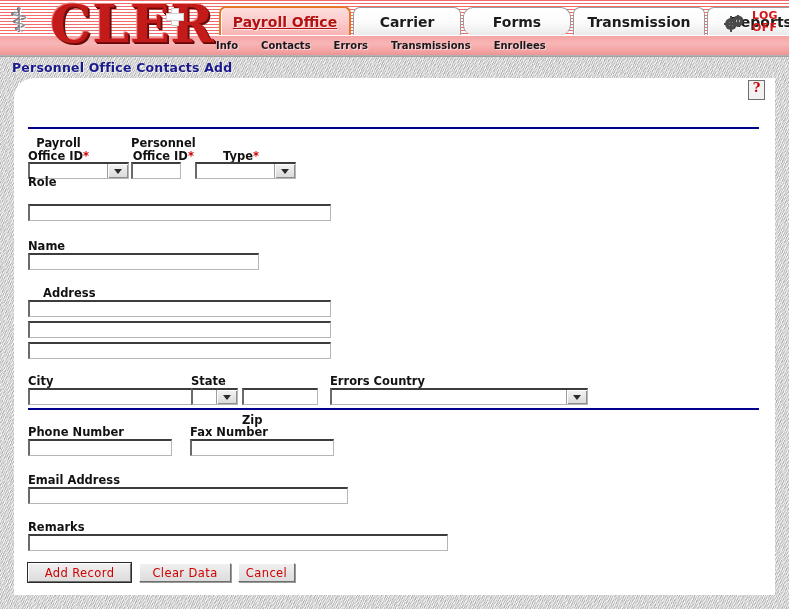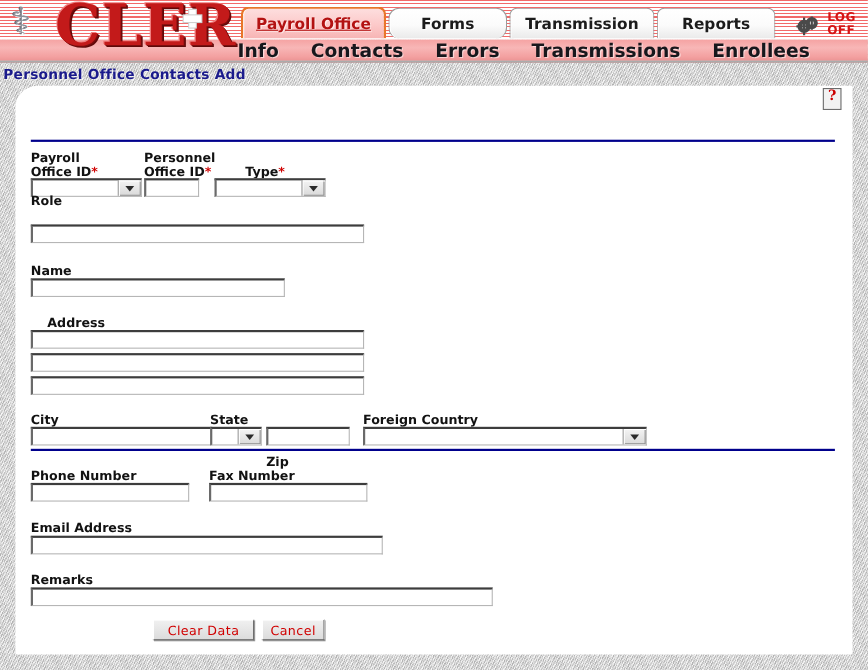--- a/index.html
+++ b/index.html
@@ -110,43 +110,43 @@
   }
   .tab-po { min-width: 108px; text-decoration: underline; }
   .tab-ca { min-width: 86px; }
   .tab-fo { min-width: 86px; border-radius: 10px; }
   .tab-tr { min-width: 110px; }
   .tab-re { min-width: 86px; }
 
   
   #subnav {
     position: absolute; left: 216px; top: 37px; height: 16px;
-    display: flex; gap: 29px;
-    z-index: 9;
-    font-size: 17px; font-weight: bold; color: #17171c;
+    display: flex; align-items: center; gap: 23px;
+    z-index: 9;
+    font-size: 10px; font-weight: bold; color: #17171c;
     text-shadow: 1px 1px 0 rgba(255,255,255,.55);
   }
   #subnav span { cursor: pointer; white-space: nowrap; }
 
   
   #gear-icon {
     position: absolute; left: 723px; top: 13px; width: 22px; height: 20px;
     z-index: 9;
   }
   #logoff {
     position: absolute; left: 752px; top: 10px;
     z-index: 9;
     font-size: 11px; font-weight: bold; line-height: 11.5px;
     color: #d51515; text-align: left;
     letter-spacing: .3px;
   }
 
   
   #page-title {
-    position: absolute; left: 3px; top: 60px;
+    position: absolute; left: 12px; top: 60px;
     z-index: 6;
     font-size: 12.5px; font-weight: bold; color: #1a1a8c;
     text-shadow: 1px 1px 0 rgba(255,255,255,.6);
     letter-spacing: .2px;
   }
 
   
   #panel {
     position: absolute; left: 14px; top: 78px;
     width: 761px; height: 517px;
@@ -185,20 +185,21 @@
     border-top: 2px solid #00008c;
     margin: 0;
   }
 
   
   .lbl {
     position: absolute;
     font-size: 11.5px; font-weight: bold; color: #121212;
     line-height: 13px;
     white-space: nowrap;
+    text-align: center;
   }
   .lbl .star { color: #d00000; font-weight: bold; }
 
   .txt {
     position: absolute;
     box-sizing: border-box;
     height: 17px;
     background: #ffffff;
     border: 1px solid #b6b6b6;
     border-top: 2px solid #3d3d3d;
@@ -267,20 +268,21 @@
 </div>
 
 <div id="logo-area">
   <span class="caduceus">⚕</span>
   <span class="logo-text">CLER</span>
   <span class="logo-cross"></span>
 </div>
 
 <div id="tabs">
   <div class="tab active tab-po">Payroll Office</div>
+  <div class="tab tab-ca">Carrier</div>
   <div class="tab tab-fo">Forms</div>
   <div class="tab tab-tr">Transmission</div>
   <div class="tab tab-re">Reports</div>
 </div>
 
 <div id="subnav">
   <span>Info</span>
   <span>Contacts</span>
   <span>Errors</span>
   <span>Transmissions</span>
@@ -376,21 +378,21 @@
         <i></i>
       </div>
   </div>
 
   <div class="lbl" style="left:228px; top:297px;margin-top:39px;">
     <span>Zip</span>
   </div>
   <input class="txt" style="left: 228px; top: 310px; width: 76px;" value="">
 
   <div class="lbl" style="left:316px; top:297px;">
-    <span>Foreign Country</span>
+    <span>Errors Country</span>
   </div>
   <div class="sel" style="left:316px; top:310px; width:258px;">
     <div class="arrowbox">
         <i></i>
       </div>
   </div>
 
   <hr class="divider" style="left:14px; top:330px; width:731px;">
 
   <div class="lbl" style="left:14px; top:348px;">
@@ -406,16 +408,17 @@
   <div class="lbl" style="left:14px; top:396px;">
     <span>Email Address</span>
   </div>
   <input class="txt" style="left: 14px; top: 409px; width: 320px;" value="">
 
   <div class="lbl" style="left:14px; top:443px;">
     <span>Remarks</span>
   </div>
   <input class="txt" style="left: 14px; top: 456px; width: 420px;" value="">
 
+  <div class="btn default" style="left:14px; top:485px; width:103px;">Add Record</div>
   <div class="btn" style="left:125px; top:485px; width:92px;">Clear Data</div>
   <div class="btn" style="left:224px; top:485px; width:57px;">Cancel</div>
 
 </div>
 
 </body></html>

